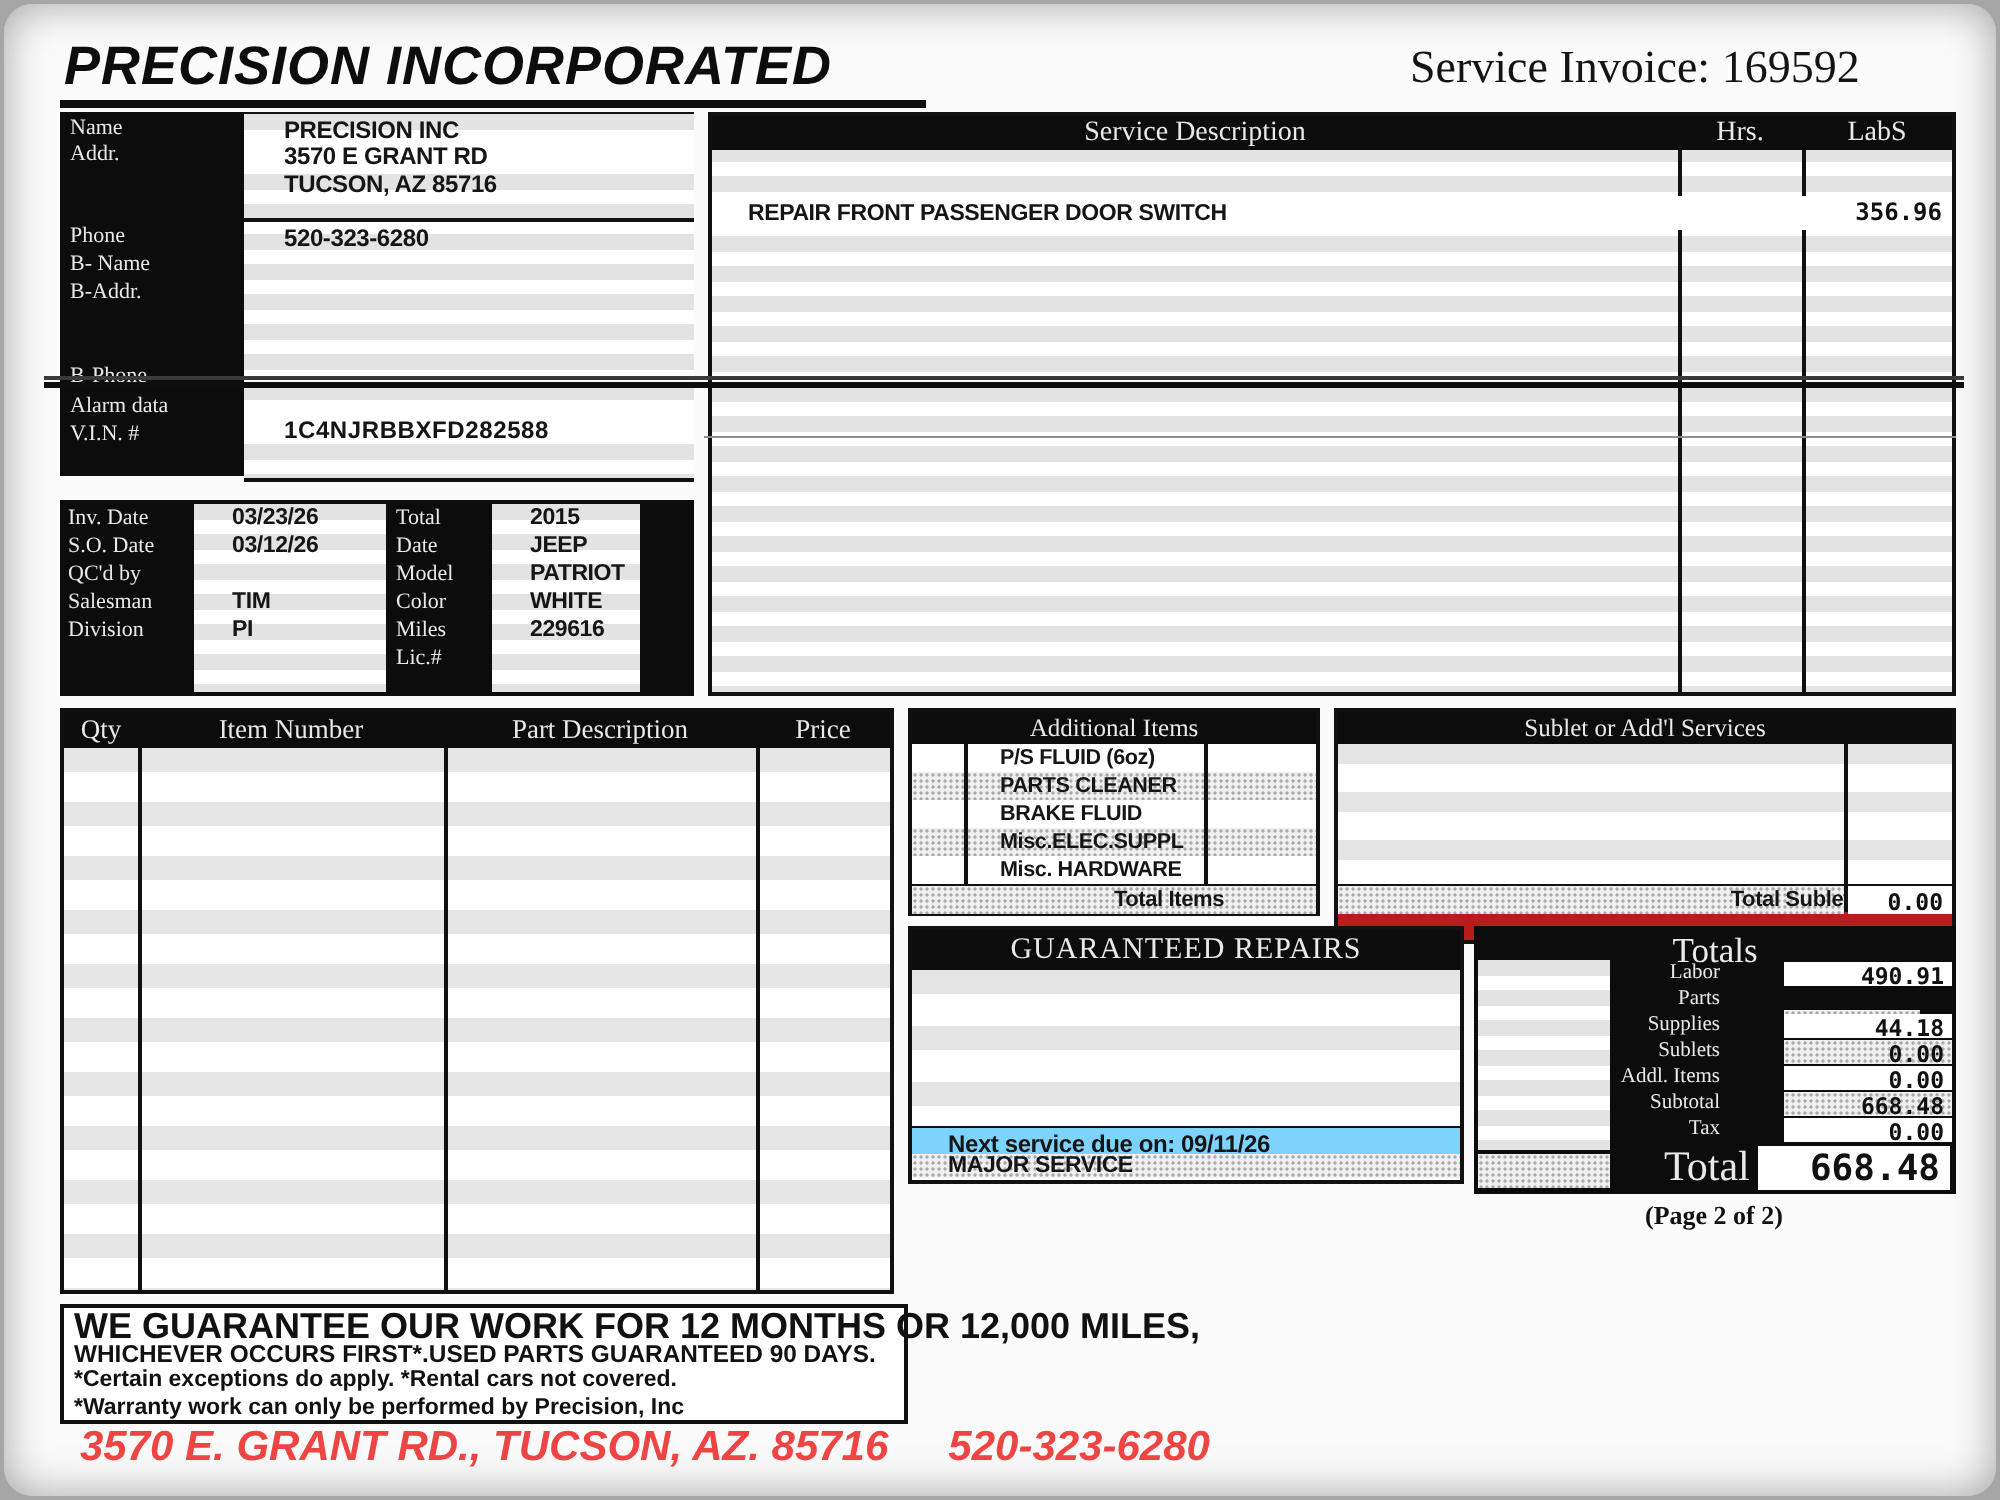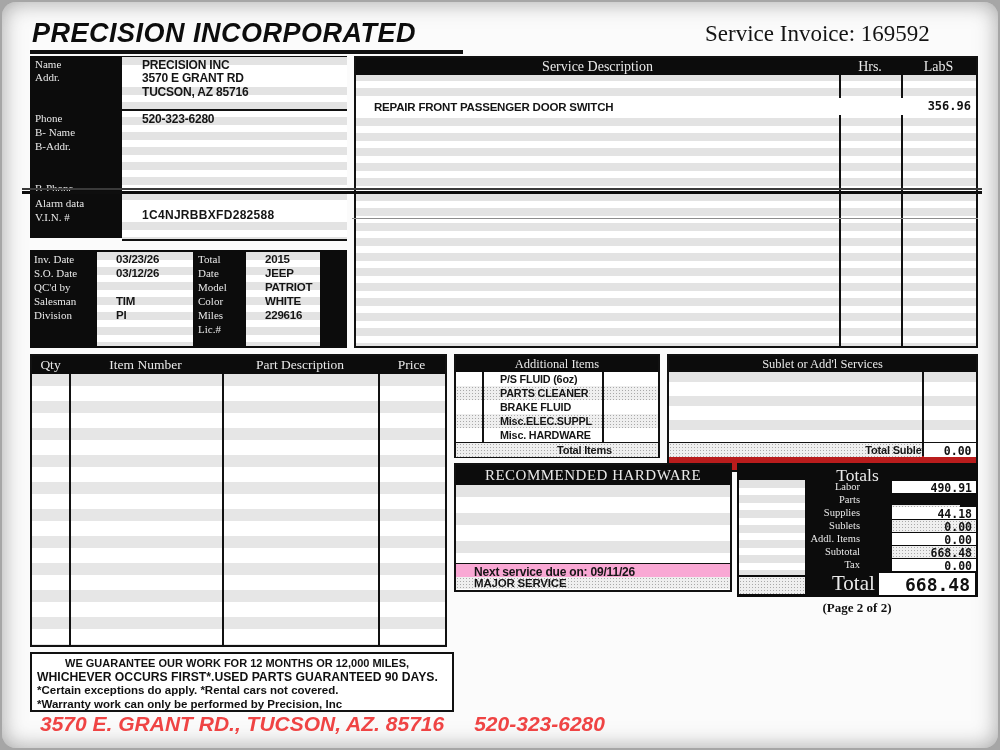--- a/index.html
+++ b/index.html
@@ -139,24 +139,24 @@
     <div class="abs shade" style="left:0;top:86px;width:253px;height:14px;border-top:1.5px solid #111;">
       <span class="abs val rt" style="left:0;top:1px;width:248px;font-size:11px;">Total Sublets</span>
     </div>
     <div class="abs" style="left:254.5px;top:86px;width:52.5px;height:14px;background:#fff;border-top:1.5px solid #111;">
       <span class="abs num rt" style="left:0;top:1px;width:48px;font-size:11.5px;">0.00</span>
     </div>
   </div>
 
   <div class="abs" style="left:452px;top:461px;width:278px;height:129px;border:2.5px solid #111;box-sizing:border-box;background:#fff;">
     <div class="abs blackbox" style="left:0;top:0;width:100%;height:20px;">
-      <span class="abs serifw ctr" style="left:0;top:2px;width:100%;font-size:15px;letter-spacing:.5px;">RECOMMENDED HARDWARE</span>
+      <span class="abs serifw ctr" style="left:0;top:2px;width:100%;font-size:15px;letter-spacing:.5px;">GUARANTEED REPAIRS</span>
     </div>
     <div class="abs stripes28" style="left:0;top:20px;width:100%;height:78px;"></div>
-    <div class="abs" style="left:0;top:98px;width:100%;height:14px;background:#f9a8d4;border-top:1.5px solid #111;">
+    <div class="abs" style="left:0;top:98px;width:100%;height:14px;background:#7dd3fc;border-top:1.5px solid #111;">
       <span class="abs val" style="left:4px;top:1px;font-size:12px;">Next service due on: 09/11/26</span>
     </div>
     <div class="abs shade" style="left:0;top:112px;width:100%;height:12px;">
       <span class="abs val" style="left:4px;top:0;font-size:11.5px;">MAJOR SERVICE</span>
     </div>
   </div>
 
   <div class="abs blackbox" style="left:735px;top:461px;width:241px;height:134px;">
     <span class="abs serifw ctr" style="left:0;top:2px;width:100%;font-size:17.5px;">Totals</span>
     <div class="abs stripes" style="left:2px;top:17px;width:66px;height:95px;"></div>
@@ -193,21 +193,21 @@
       </div>
 
     <span class="abs serifw" style="left:95px;top:108px;font-size:21px;">Total</span>
     <div class="abs shade" style="left:142px;top:110px;width:96px;height:22px;background:#fff;">
       <span class="abs num rt" style="left:0;top:1px;width:91px;font-size:18px;">668.48</span>
     </div>
   </div>
   <div class="abs ctr" style="left:775px;top:598px;width:160px;font-family:'Liberation Serif',serif;font-weight:bold;font-size:13px;color:#111;">(Page 2 of 2)</div>
 
   <div class="abs" style="left:28px;top:650px;width:424px;height:60px;border:2.5px solid #111;box-sizing:border-box;background:#fff;padding:2px 5px;">
-    <div style="font-size:11px;font-weight:bold;line-height:14.2px;color:#111;white-space:nowrap;margin-left:28px;">WE GUARANTEE OUR WORK FOR 12 MONTHS OR 12,000 MILES,</div>
+    <div style="font-size:18px;font-weight:bold;line-height:14.2px;color:#111;white-space:nowrap;">WE GUARANTEE OUR WORK FOR 12 MONTHS OR 12,000 MILES,</div>
     <div style="font-size:12.2px;font-weight:bold;line-height:14.2px;color:#111;white-space:nowrap;">WHICHEVER OCCURS FIRST*.USED PARTS GUARANTEED 90 DAYS.</div>
     <div style="font-size:11.5px;font-weight:bold;line-height:13.5px;color:#111;white-space:nowrap;">*Certain exceptions do apply. *Rental cars not covered.</div>
     <div style="font-size:11.5px;font-weight:bold;line-height:13.5px;color:#111;white-space:nowrap;">*Warranty work can only be performed by Precision, Inc</div>
   </div>
 
   <div class="abs" style="left:38px;top:710px;font-size:21px;font-weight:bold;font-style:italic;color:#ef4444;white-space:nowrap;">
     <span>3570 E. GRANT RD., TUCSON, AZ. 85716</span><span style="margin-left:30px;">520-323-6280</span>
   </div>
 
 </div>

